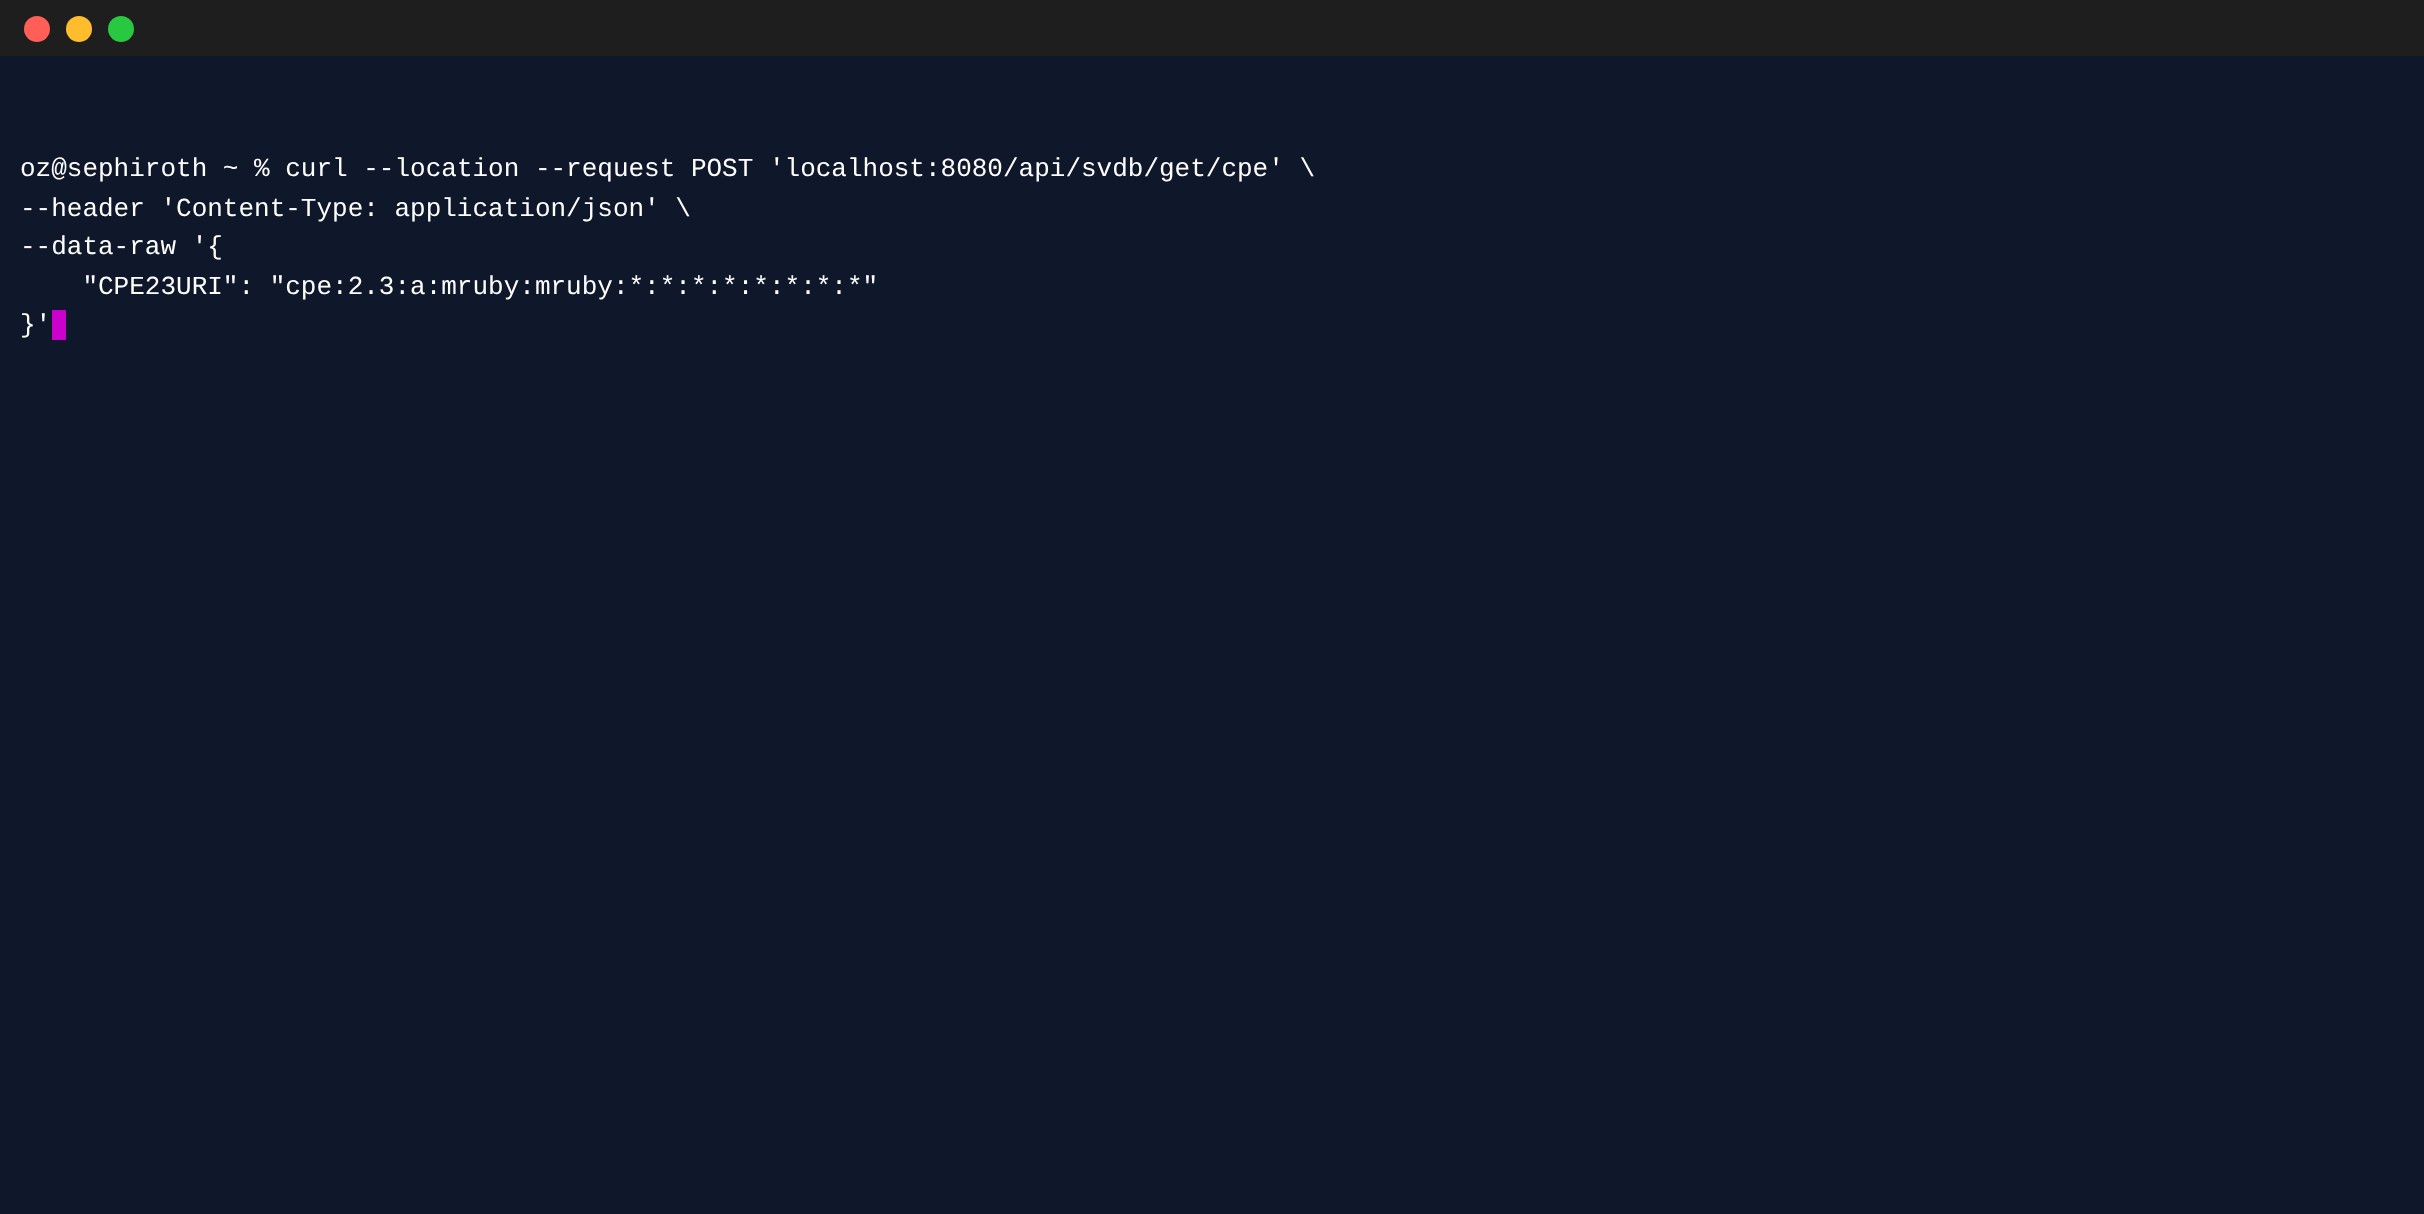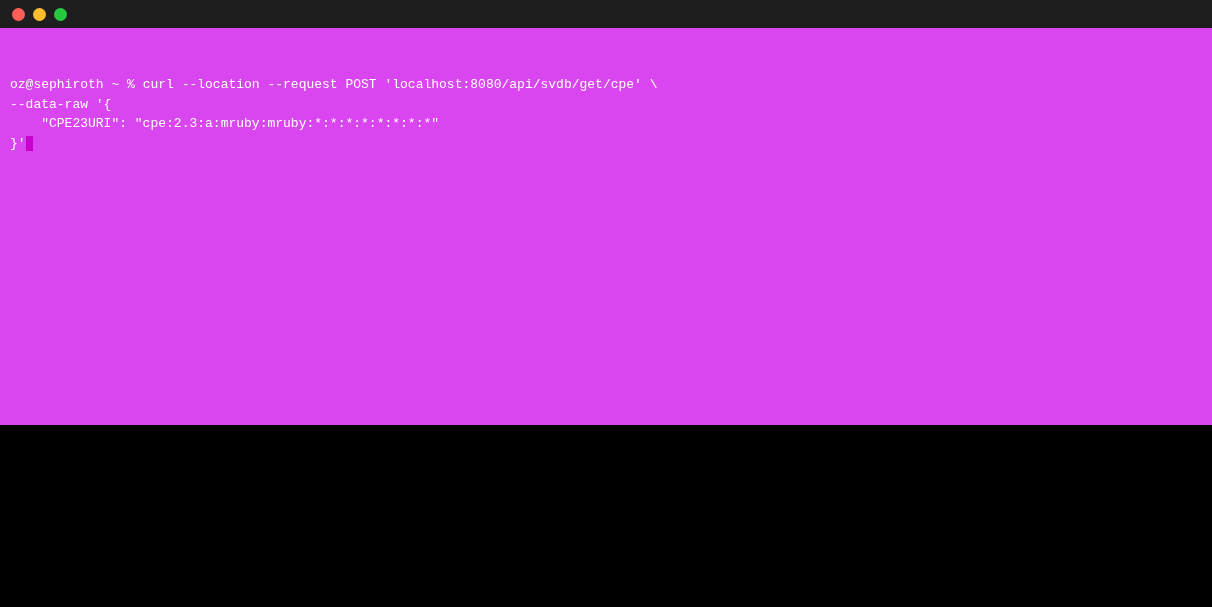--- a/index.html
+++ b/index.html
@@ -11,22 +11,22 @@
     body {
       width: 1212px;
       height: 607px;
       background: #000000;
       overflow: hidden;
       font-family: 'Menlo', 'Monaco', 'Courier New', monospace;
     }
 
     .terminal-window {
       width: 1212px;
-      height: 425px;
-      background: #d946ef;
+      height: 607px;
+      background: #0f172a;
       position: relative;
     }
 
     .title-bar {
       height: 28px;
       background: #1e1e1e;
       display: flex;
       align-items: center;
       padding: 0 12px;
       gap: 8px;
@@ -80,18 +80,19 @@
 <body>
 
 <div class="terminal-window">
   <div class="title-bar">
     <div class="traffic-light close"></div>
     <div class="traffic-light minimize"></div>
     <div class="traffic-light maximize"></div>
   </div>
   <div class="terminal-content">
     <span class="line"><span class="prompt-user">oz@sephiroth ~ % </span><span class="cmd-text">curl --location --request POST 'localhost:8080/api/svdb/get/cpe' \</span>
+</span><span class="line"><span class="cmd-text">--header 'Content-Type: application/json' \</span>
 </span><span class="line"><span class="cmd-text">--data-raw '{</span>
 </span><span class="line"><span class="cmd-text">    "CPE23URI": "cpe:2.3:a:mruby:mruby:*:*:*:*:*:*:*:*"</span>
 </span><span class="line"><span class="cmd-text">}'</span><span class="highlight-cursor"> </span>
 </span>
   </div>
 </div>
 
 </body></html>

